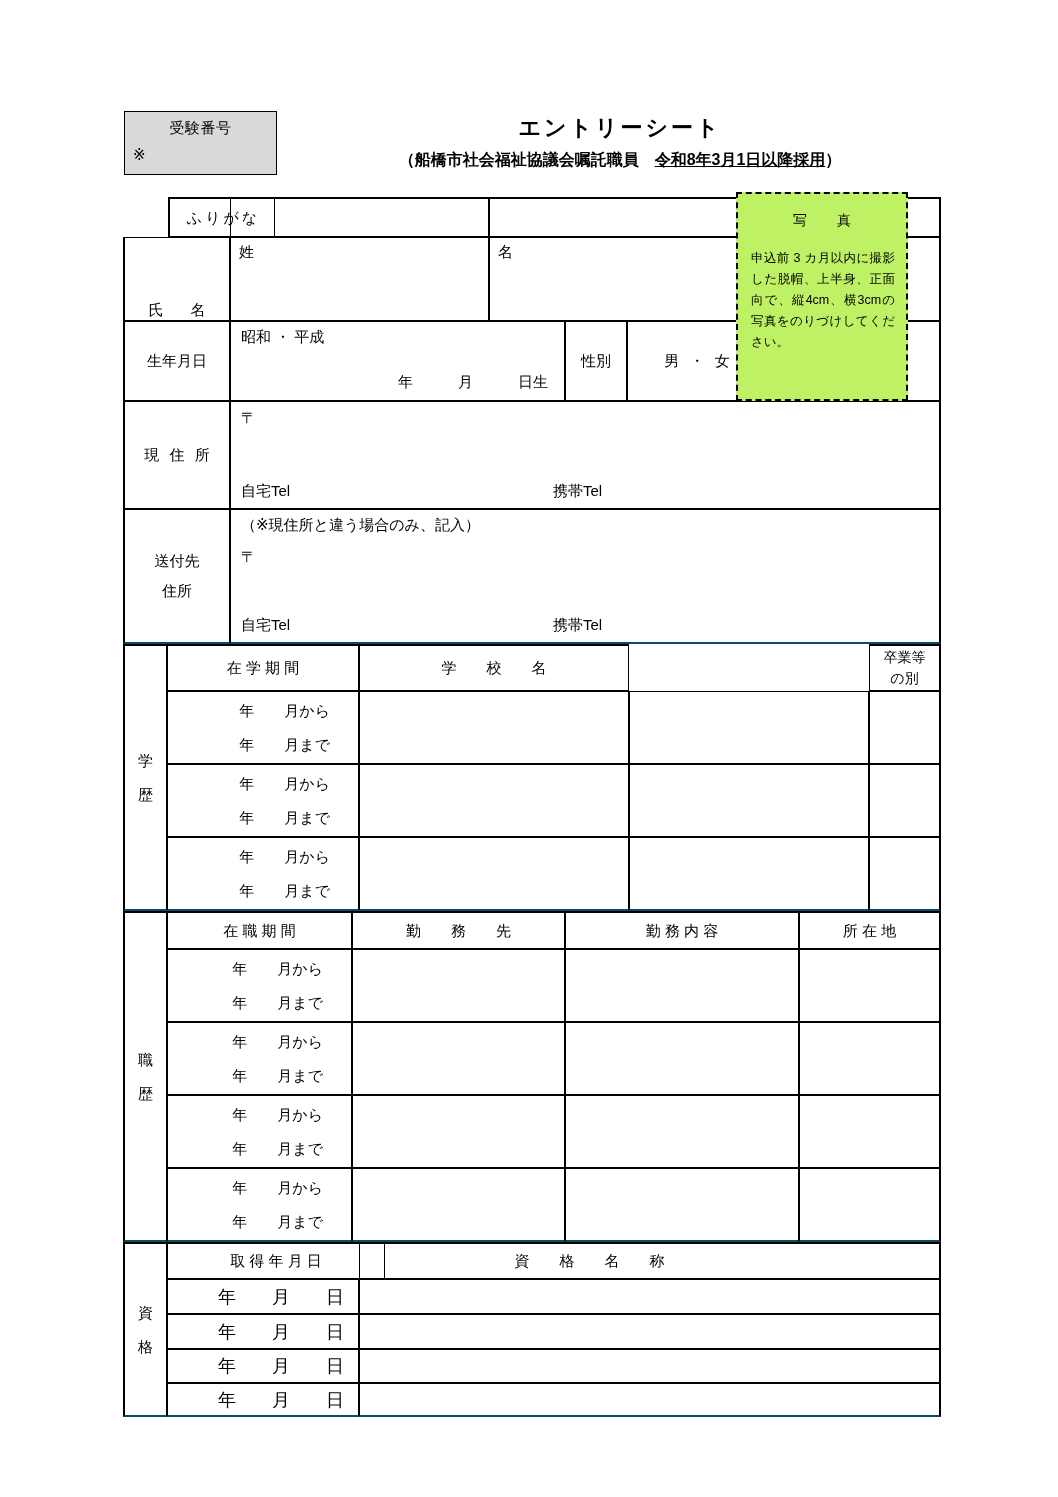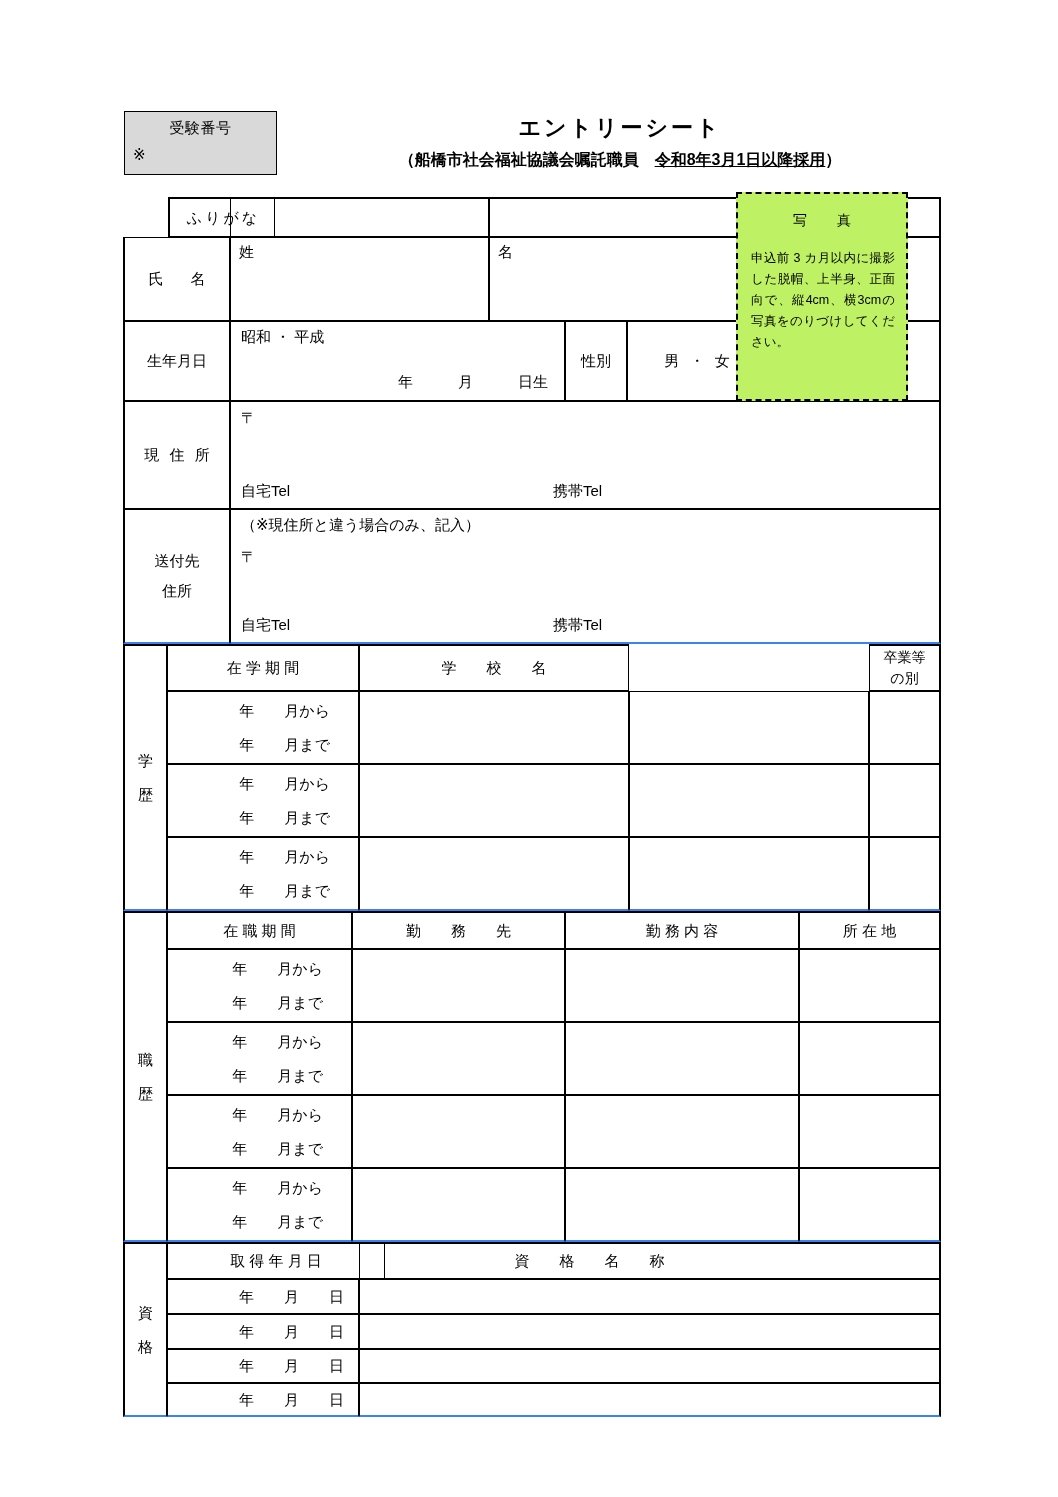--- a/index.html
+++ b/index.html
@@ -73,38 +73,38 @@
   }
 
   
   .cell {
     position: absolute;
     box-sizing: border-box;
     border: 1px solid #000;
     margin: -1px 0 0 -1px; 
   }
   .cell.thick-top { border-top: 2px solid #000; }
-  .cell.thick-bottom { border-bottom: 2px solid #3b82f6; }
+  .cell.thick-bottom { border-bottom: 2px solid #0c4a6e; }
   .cell.thick-left { border-left: 2px solid #000; }
   .cell.thick-right { border-right: 2px solid #000; }
 
   .ctext {
     position: absolute;
     font-size: 15px;
     white-space: nowrap;
   }
   .center-label {
     position: absolute;
     left: 0; right: 0; top: 50%;
     transform: translateY(-50%);
     text-align: center;
     font-size: 15px;
     white-space: nowrap;
   }
-  .center-label.sp { letter-spacing: 6px; text-indent: 6px; }
+  .center-label.sp { letter-spacing: 6px; text-indent: 6px; margin-top: 31px; }
   .center-label.sp3 { letter-spacing: 3px; text-indent: 3px; }
   .tl-label {
     position: absolute;
     left: 8px;
     top: 5px;
     font-size: 15px;
     white-space: nowrap;
   }
 
   
@@ -170,21 +170,21 @@
     text-align: right;
     padding-right: 28px;
     box-sizing: border-box;
   }
   .period span { display: block; }
 
   .qual-date {
     position: absolute;
     left: 0; right: 0; top: 50%;
     transform: translateY(-50%);
-    font-size: 15px;
+    font-size: 18px;
     text-align: right;
     padding-right: 14px;
     box-sizing: border-box;
     letter-spacing: 0px;
   }
 </style>
 </head>
 <body>
 
 <div class="page">

